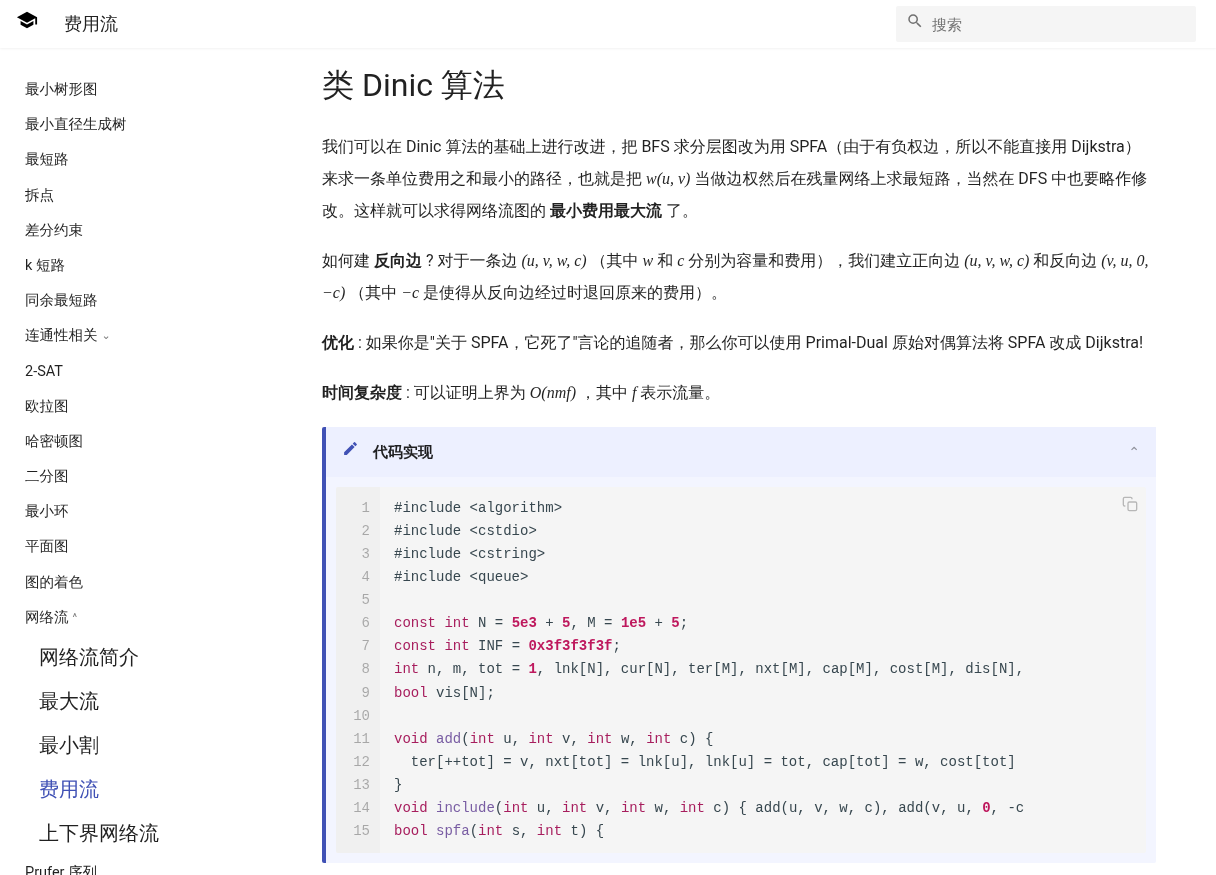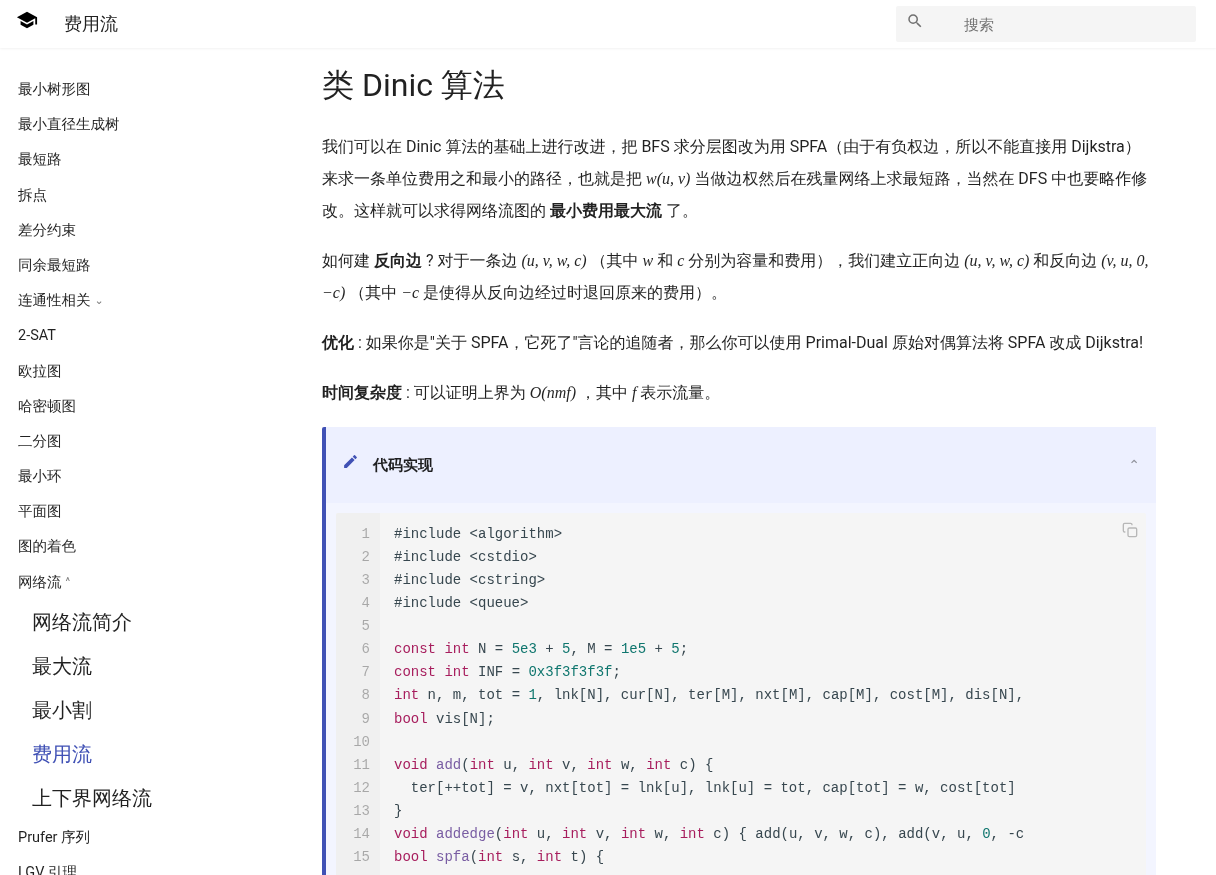--- a/index.html
+++ b/index.html
@@ -18,33 +18,33 @@
       z-index: 100;
       box-shadow: 0 0 3px rgba(0,0,0,0.1);
     }
     .header-icon { font-size: 22px; color: #000; margin-right: 26px; }
     .header-title { font-size: 18px; font-weight: 400; color: rgba(0,0,0,0.87); flex: 0 0 auto; }
     .header-spacer { flex: 1; }
     .search-box {
       display: flex; align-items: center;
       background: #f5f5f5;
       padding: 0 10px; height: 36px;
-      width: 300px; border-radius: 2px; margin-right: 4px; gap: 32px;
+      width: 300px; border-radius: 2px; margin-right: 4px;
     }
     .search-icon { color: rgba(0,0,0,0.54); margin-right: 8px; font-size: 18px; }
     .search-input {
       border: none; outline: none; background: transparent;
       font-size: 15px; width: 100%;
       color: rgba(0,0,0,0.87);
     }
     .search-input::placeholder { color: rgba(0,0,0,0.54); }
     .sidebar {
       position: fixed; top: 48px; left: 0; bottom: 0;
       width: 242px; overflow-y: auto;
-      padding: 24px 0 16px 0;
+      padding: 24px 0 16px 7px;
     }
     .nav-item {
       display: flex; align-items: center;
       padding: 6px 18px; cursor: pointer;
       color: rgba(0,0,0,0.87); font-size: 14.5px;
     }
     .nav-item .chev { margin-left: 4px; font-size: 11px; color: rgba(0,0,0,0.54); }
     .nav-subitem {
       display: block; padding: 6px 18px 6px 32px; cursor: pointer;
       color: rgba(0,0,0,0.87); font-size: 20px;
@@ -58,42 +58,42 @@
     .para { font-size: 16px; line-height: 2; margin-bottom: 18px; color: rgba(0,0,0,0.87); }
     .math { font-family: Liberation Serif, serif; font-style: italic; }
     .strong { font-weight: 700; }
     .code-card {
       border-left: 4px solid #4051b5;
       background: #f3f5ff; border-radius: 2px;
       margin: 16px 0 10px;
     }
     .code-card-header {
       display: flex; align-items: center;
-      padding: 25px 16px; background: #edf0ff;
+      padding: 12px 16px; background: #edf0ff;
     }
     .pencil-icon { color: #4051b5; margin-right: 14px; font-size: 16px; }
     .code-card-title { font-size: 15px; font-weight: 700; color: rgba(0,0,0,0.87); flex: 1; }
     .code-card-chev { color: rgba(0,0,0,0.4); font-size: 14px; }
     .code-block-wrapper { padding: 10px 10px 10px 0; }
     .code-block {
       display: flex; background: #f5f5f5;
       border-radius: 2px; overflow-x: auto;
       font-family: "SFMono-Regular", Consolas, "Liberation Mono", Menlo, monospace;
       font-size: 14px; line-height: 1.65; position: relative;
       margin-left: 10px;
     }
     .line-gutter {
       flex: 0 0 auto; text-align: right;
       padding: 10px 10px 10px 14px; color: rgba(0,0,0,0.3);
       user-select: none; background: #f0f0f0;
     }
     .line-gutter div { min-width: 20px; }
     .code-lines { flex: 1; padding: 10px 14px; white-space: pre; color: #37474f; }
     .kw { color: #a71d5d; }
-    .num { color: #0f766e; }
+    .num { color: #be185d; font-weight: bold; }
     .fn { color: #795da3; }
     .cp { color: #37474f; }
     .copy-icon {
       position: absolute; top: 8px; right: 8px;
       color: rgba(0,0,0,0.25); font-size: 16px; cursor: pointer;
     }
   </style>
 </head>
 <body>
 
@@ -124,20 +124,23 @@
         <span>最小直径生成树</span>
       </div>
       <div class="nav-item">
         <span>最短路</span>
       </div>
       <div class="nav-item">
         <span>拆点</span>
       </div>
       <div class="nav-item">
         <span>差分约束</span>
+      </div>
+      <div class="nav-item">
+        <span>k 短路</span>
       </div>
       <div class="nav-item">
         <span>同余最短路</span>
       </div>
       <div class="nav-item">
         <span>连通性相关</span>
         <span class="chev">⌄</span>
       </div>
       <div class="nav-item">
         <span>2-SAT</span>
@@ -238,18 +241,18 @@
 <span class="cp">#include &lt;queue&gt;</span>
 
 <span class="kw">const</span> <span class="kw">int</span> N = <span class="num">5e3</span> + <span class="num">5</span>, M = <span class="num">1e5</span> + <span class="num">5</span>;
 <span class="kw">const</span> <span class="kw">int</span> INF = <span class="num">0x3f3f3f3f</span>;
 <span class="kw">int</span> n, m, tot = <span class="num">1</span>, lnk[N], cur[N], ter[M], nxt[M], cap[M], cost[M], dis[N],
 <span class="kw">bool</span> vis[N];
 
 <span class="kw">void</span> <span class="fn">add</span>(<span class="kw">int</span> u, <span class="kw">int</span> v, <span class="kw">int</span> w, <span class="kw">int</span> c) {
   ter[++tot] = v, nxt[tot] = lnk[u], lnk[u] = tot, cap[tot] = w, cost[tot]
 }
-<span class="kw">void</span> <span class="fn">addedge</span>(<span class="kw">int</span> u, <span class="kw">int</span> v, <span class="kw">int</span> w, <span class="kw">int</span> c) { add(u, v, w, c), add(v, u, <span class="num">0</span>, -c
+<span class="kw">void</span> <span class="fn">include</span>(<span class="kw">int</span> u, <span class="kw">int</span> v, <span class="kw">int</span> w, <span class="kw">int</span> c) { add(u, v, w, c), add(v, u, <span class="num">0</span>, -c
 <span class="kw">bool</span> <span class="fn">spfa</span>(<span class="kw">int</span> s, <span class="kw">int</span> t) {</div>
       </div>
     </div>
   </div>
 </main>
 
 </body></html>

